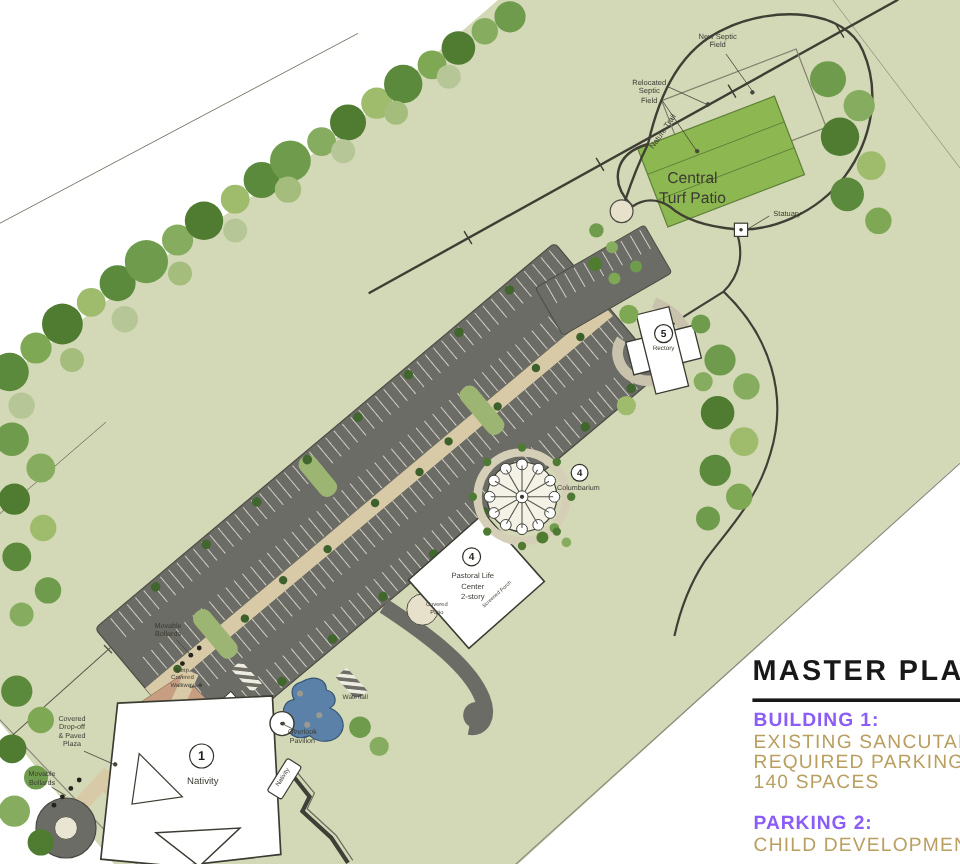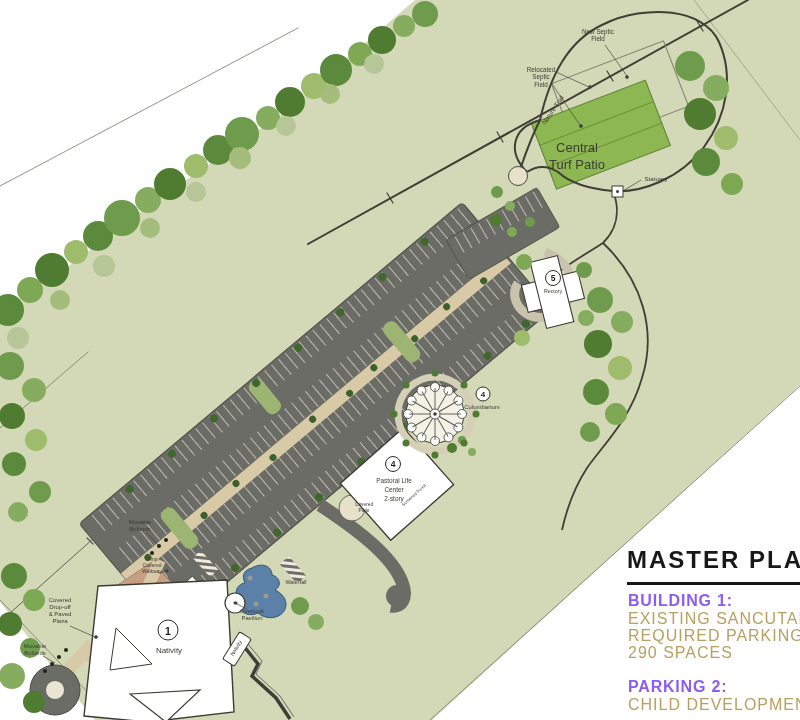--- a/index.html
+++ b/index.html
@@ -393,17 +393,17 @@
 </div>
 <div class="lbl" style="left:35px;top:650px;font-size:6px;">
   <div>Movable</div>
       <div>Bollards</div>
 </div>
 
 <div class="panel-title">MASTER PLAN</div>
 <div class="gold-head" style="top:592px;">BUILDING 1:</div>
 <div class="gold-line" style="top:610px;">EXISTING SANCUTARY</div>
 <div class="gold-line" style="top:627px;">REQUIRED PARKING</div>
-<div class="gold-line" style="top:644px;">290 SPACES</div>
+<div class="gold-line" style="top:644px;">140 SPACES</div>
 <div class="gold-head" style="top:678px;">PARKING 2:</div>
 <div class="gold-line" style="top:696px;">CHILD DEVELOPMENT</div>
 
 </div>
 
 </body></html>

